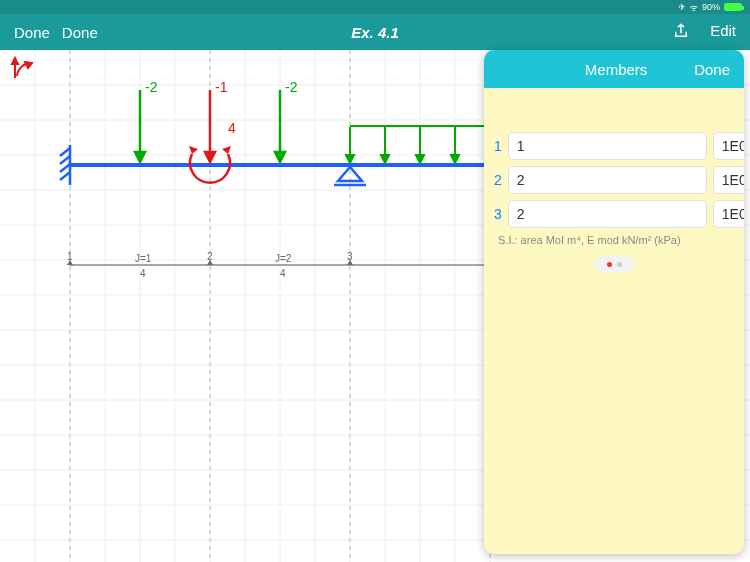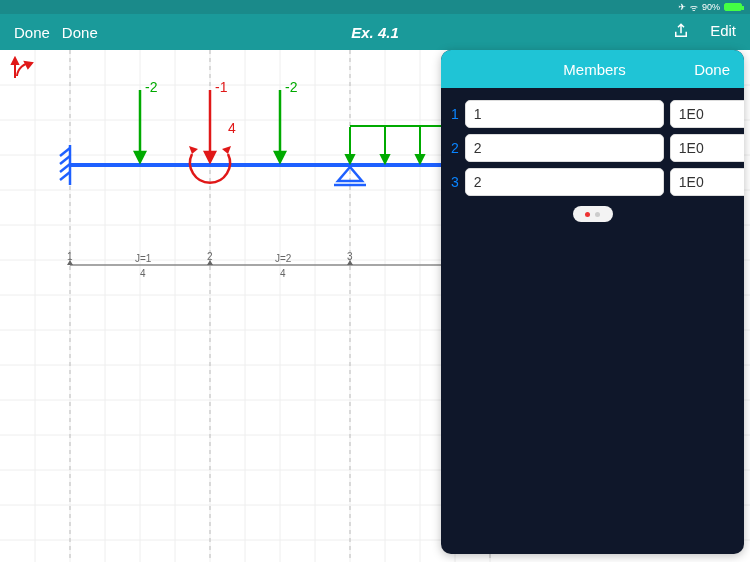--- a/index.html
+++ b/index.html
@@ -14,21 +14,21 @@
 .header .left { display: flex; gap: 12px; padding-left: 14px; }
 .header .left span { cursor: pointer; }
 .header .title { position: absolute; left: 50%; transform: translateX(-50%); font-weight: 600; font-style: italic; }
 .header .right { margin-left: auto; display: flex; gap: 20px; padding-right: 14px; align-items: flex-start; }
 .share-icon svg { width: 18px; height: 18px; }
 
 .canvas { position: absolute; top: 50px; left: 0; right: 0; bottom: 0; background: #fff; }
 .grid line.minor { stroke: #eee; stroke-width: 1; }
 .grid line.dash { stroke: #bbb; stroke-width: 1; stroke-dasharray: 4 4; }
 
-.panel { position: absolute; top: 50px; right: 6px; width: 303px; bottom: 8px; background: #0f172a; border-radius: 10px; box-shadow: 0 2px 10px rgba(0,0,0,0.25); overflow: hidden; display:flex; flex-direction:column; }
+.panel { position: absolute; top: 50px; right: 6px; width: 260px; bottom: 8px; background: #fef9c3; border-radius: 10px; box-shadow: 0 2px 10px rgba(0,0,0,0.25); overflow: hidden; display:flex; flex-direction:column;gap:32px; }
 .panel-head { height: 38px; background: #1fc4d6; display: flex; align-items: center; justify-content: space-between; padding: 0 14px; color: #fff; font-size: 15px; }
 .panel-head .ptitle { flex: 1; text-align: center; font-weight: 500; }
 .panel-body { padding: 12px 10px; font-size: 12px; color: #777; }
 .sect { font-size: 11px; letter-spacing: .5px; color: #888; margin-bottom: 6px; padding-left:4px; }
 .row { display: flex; align-items: center; gap: 6px; margin-bottom: 6px; }
 .row .idx { width: 18px; color: #0a84ff; font-size: 14px; text-align: center; }
 .row input { flex: 1; height: 28px; border: 1px solid #ddd; border-radius: 5px; padding: 0 8px; font-size: 14px; color: #333; }
 .note { font-size: 11px; color: #888; margin-top: 4px; padding-left:4px;}
 .dots { margin: 10px auto 0; width: 40px; height: 16px; border-radius: 8px; background: #f3f3f3; display:flex; align-items:center; justify-content:center; gap:5px;}
 .dots .d{width:5px;height:5px;border-radius:50%;background:#ccc;}
@@ -194,18 +194,19 @@
     <div class="row">
       <div class="idx">2</div>
       <input value="2" style="">
       <input value="1E0" style="">
     </div>
     <div class="row">
       <div class="idx">3</div>
       <input value="2" style="">
       <input value="1E0" style="">
     </div>
+    <div class="note">S.I.: area MoI m⁴, E mod kN/m² (kPa)</div>
     <div class="dots">
         <span class="d active"></span>
         <span class="d"></span>
       </div>
   </div>
 </div>
 
 </body></html>

